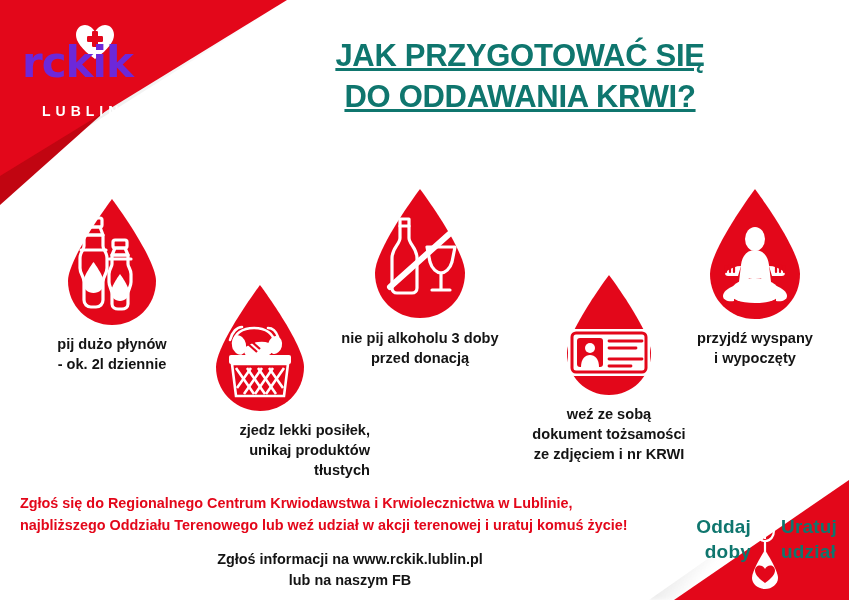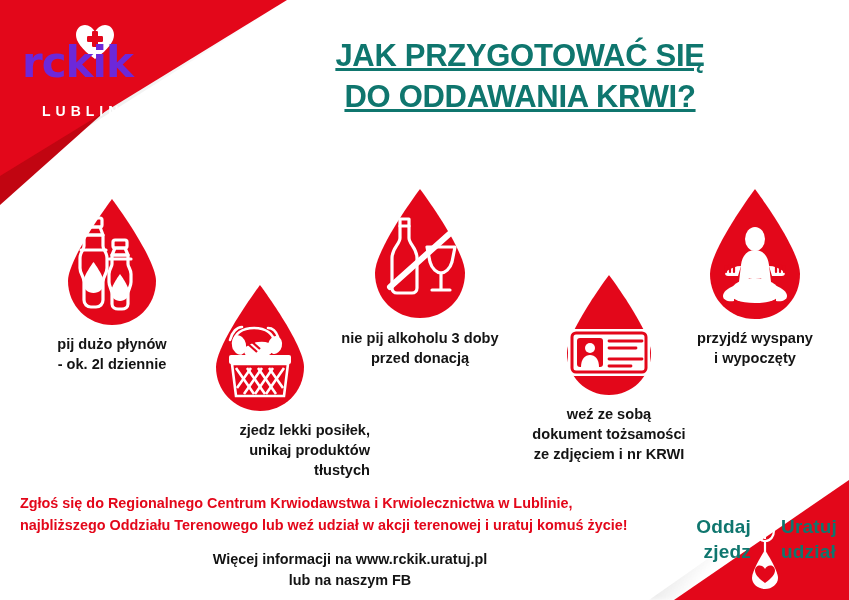--- a/index.html
+++ b/index.html
@@ -350,21 +350,21 @@
         <path d="M34 86 L34 80 M38 86 L38 79 M42 86 L42 80"></path>
         <path d="M92 86 L92 80 M88 86 L88 79 M84 86 L84 80"></path>
       </g>
     </svg>
     <div class="drop-label">przyjdź wyspany
 i wypoczęty</div>
   </div>
 
   <div class="cta">Zgłoś się do Regionalnego Centrum Krwiodawstwa i Krwiolecznictwa w Lublinie,
 najbliższego Oddziału Terenowego lub weź udział w akcji terenowej i uratuj komuś życie!</div>
-  <div class="info">Więcej informacji na www.rckik.uratuj.pl
+  <div class="info">Zgłoś informacji na www.rckik.lublin.pl
 lub na naszym FB</div>
 
   <div class="badge-shadow"></div>
   <div class="badge-red"></div>
   <div class="badge-content">
     <svg class="badge-icon" viewBox="0 0 40 96">
       <g fill="none" stroke="#ffffff" stroke-width="2.2" stroke-linecap="round" stroke-linejoin="round">
         <path d="M13 34 L13 12 C13 9 17 9 17 12 L17 30"></path>
         <path d="M17 30 L17 7 C17 4 21 4 21 7 L21 30"></path>
         <path d="M21 30 L21 9 C21 6 25 6 25 9 L25 31"></path>
@@ -375,18 +375,18 @@
       </g>
       <path d="M20 56 C20 56 7 76 7 84 C7 90 13 95 20 95 C27 95 33 90 33 84 C33 76 20 56 20 56 Z" fill="#ffffff"></path>
       <path d="M20 89 C13 84 10 80 10 76.5 C10 73.5 12.2 71.5 14.8 71.5 C16.9 71.5 18.9 73 20 75 C21.1 73 23.1 71.5 25.2 71.5 C27.8 71.5 30 73.5 30 76.5 C30 80 27 84 20 89 Z" fill="#e3071a"></path>
     </svg>
     <div class="badge-row1">
       <span class="badge-line1 badge-left">Oddaj</span>
       <span class="badge-sep"></span>
       <span class="badge-line1 badge-right">Uratuj</span>
     </div>
     <div class="badge-row2">
-      <span class="badge-line2 badge-left">zjedz</span>
+      <span class="badge-line2 badge-left">doby</span>
       <span class="badge-line2 badge-right">udział</span>
     </div>
   </div>
 
 </div>
 
 </body></html>

